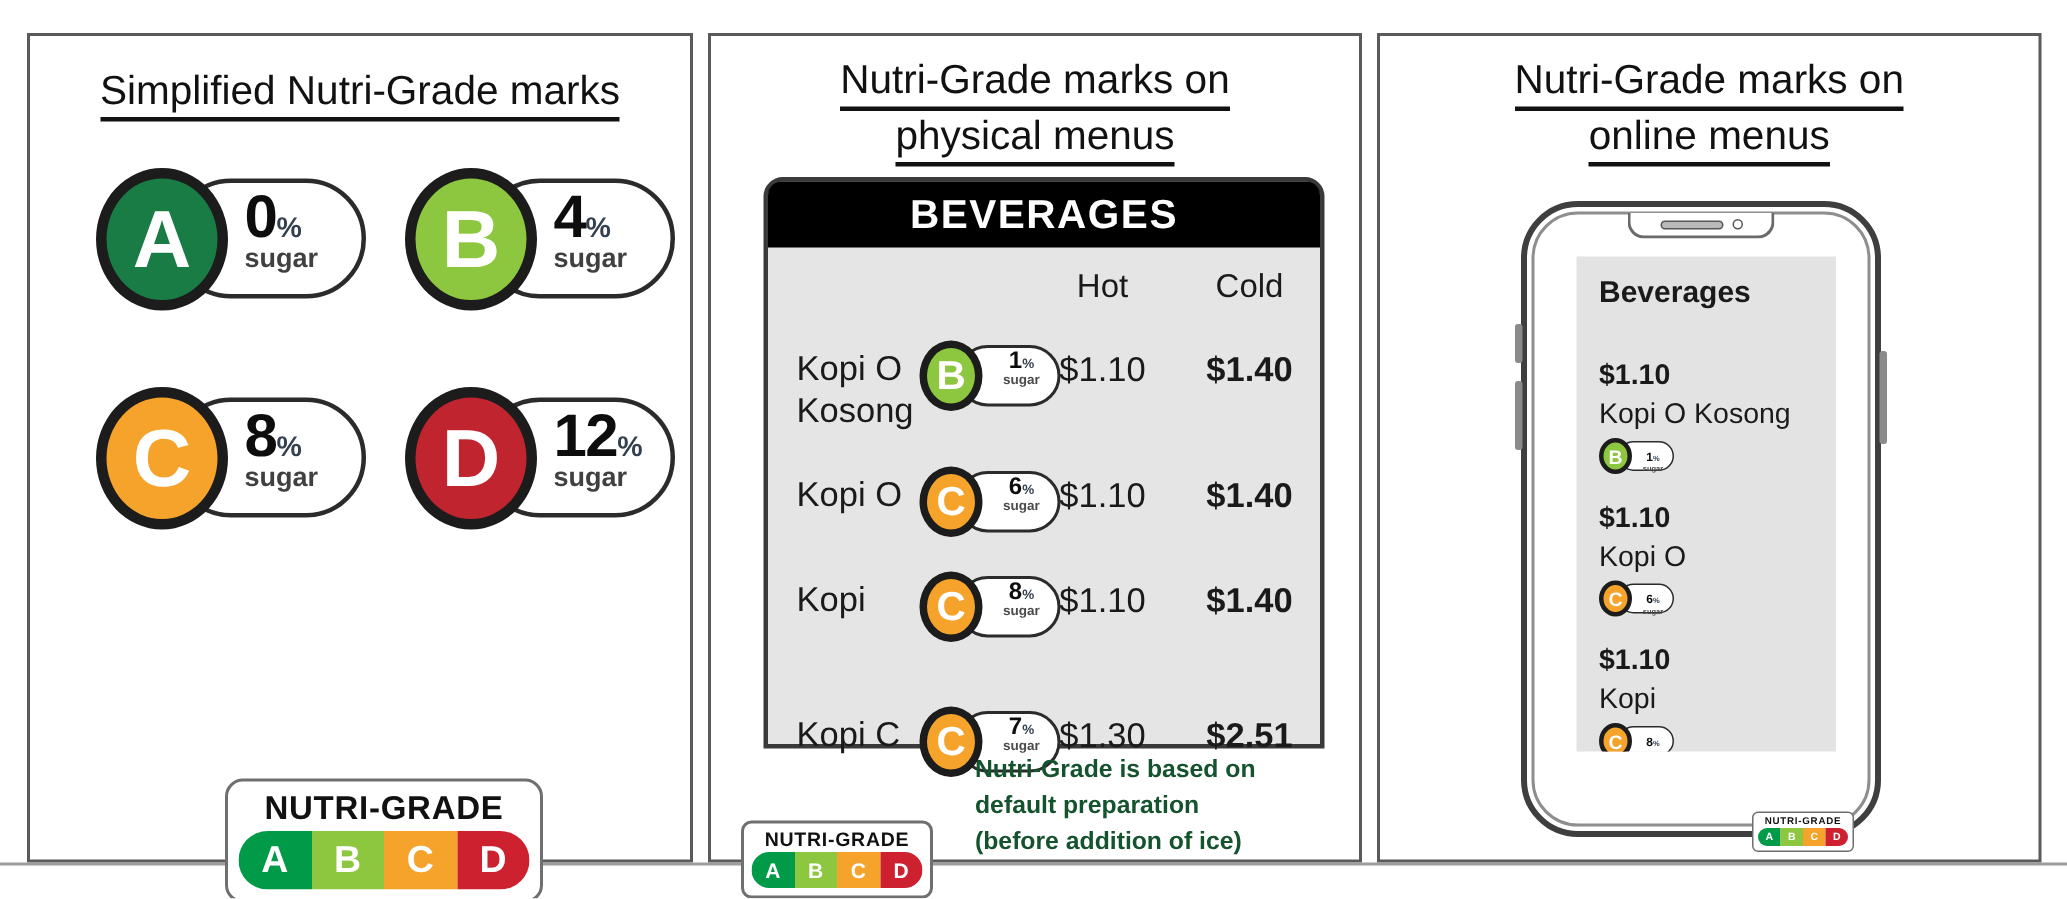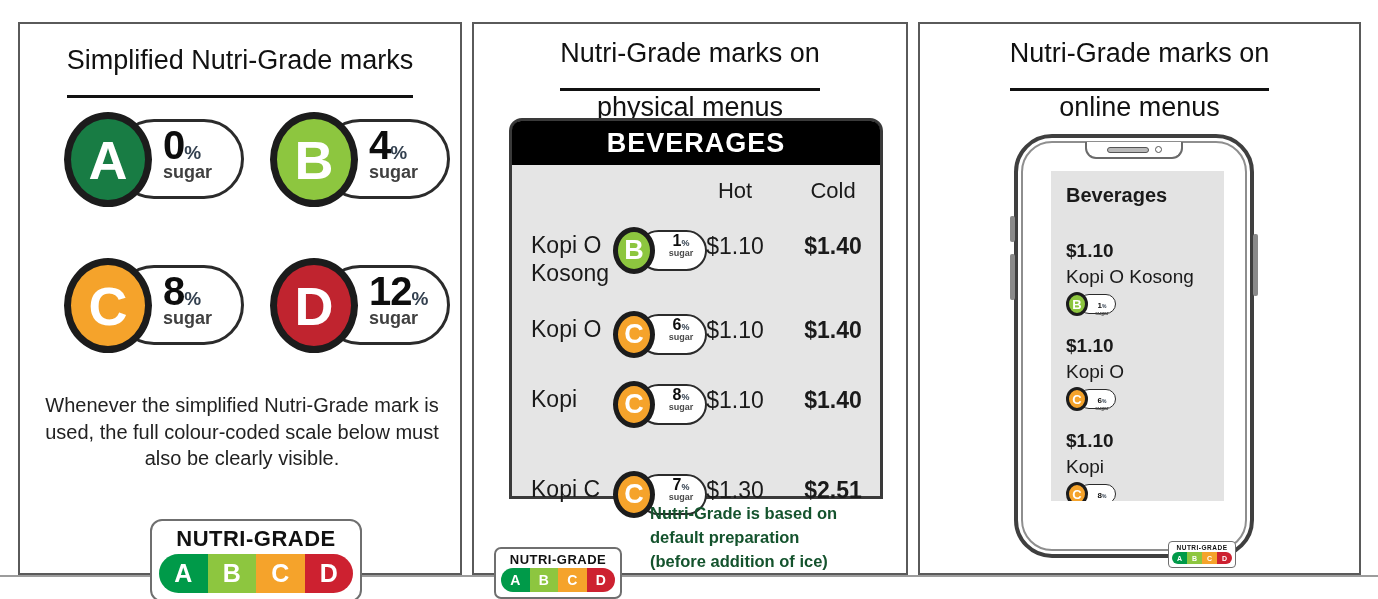--- a/index.html
+++ b/index.html
@@ -6,21 +6,21 @@
   body { background:#fff; font-family:"Liberation Sans", sans-serif; color:#1a1a1a; }
   .canvas { position:relative; width:1378px; height:599px; background:#fff; overflow:hidden; }
 
   .panel { position:absolute; top:22px; height:553px; background:#fff; border:2px solid #5a5a5a; }
   .panel-1 { left:18px;  width:444px; }
   .panel-2 { left:472px; width:436px; }
   .panel-3 { left:918px; width:443px; }
   .bottom-rule { position:absolute; left:0; top:575px; width:1378px; height:2px; background:#9c9c9c; }
 
   .p-title { text-align:center; font-size:27px; font-weight:400; color:#111; line-height:1.22; }
-  .p-title .u { display:inline-block; border-bottom:3px solid #111; padding-bottom:18px; }
+  .p-title .u { display:inline-block; border-bottom:3px solid #111; padding-bottom:1px; }
   .panel-1 .p-title { margin-top:20px; }
   .panel-2 .p-title, .panel-3 .p-title { margin-top:13px; }
 
   
   .g-A { background:#187c44; }
   .g-B { background:#8dc63f; }
   .g-C { background:#f5a32b; }
   .g-D { background:#c0242f; }
   .ng .g-A { background:#009a49; }
   .ng .g-D { background:#cd2130; }
@@ -170,21 +170,20 @@
 
     <div class="badge-lg b-d">
       <div class="pill"></div>
       <div class="ptxt">
         <span class="num">12</span><span class="pct">%</span>
         <div class="sug">sugar</div>
       </div>
       <div class="circle g-D">D</div>
     </div>
 
-    <div class="note">Whenever the simplified Nutri-Grade mark is used, the full colour-coded scale below must also be clearly visible.</div>
 
     <div class="ng ng-lg">
       <div class="ng-title">NUTRI-GRADE</div>
       <div class="ng-bar">
         <div class="seg g-A">A</div>
         <div class="seg g-B">B</div>
         <div class="seg g-C">C</div>
         <div class="seg g-D">D</div>
       </div>
     </div>

